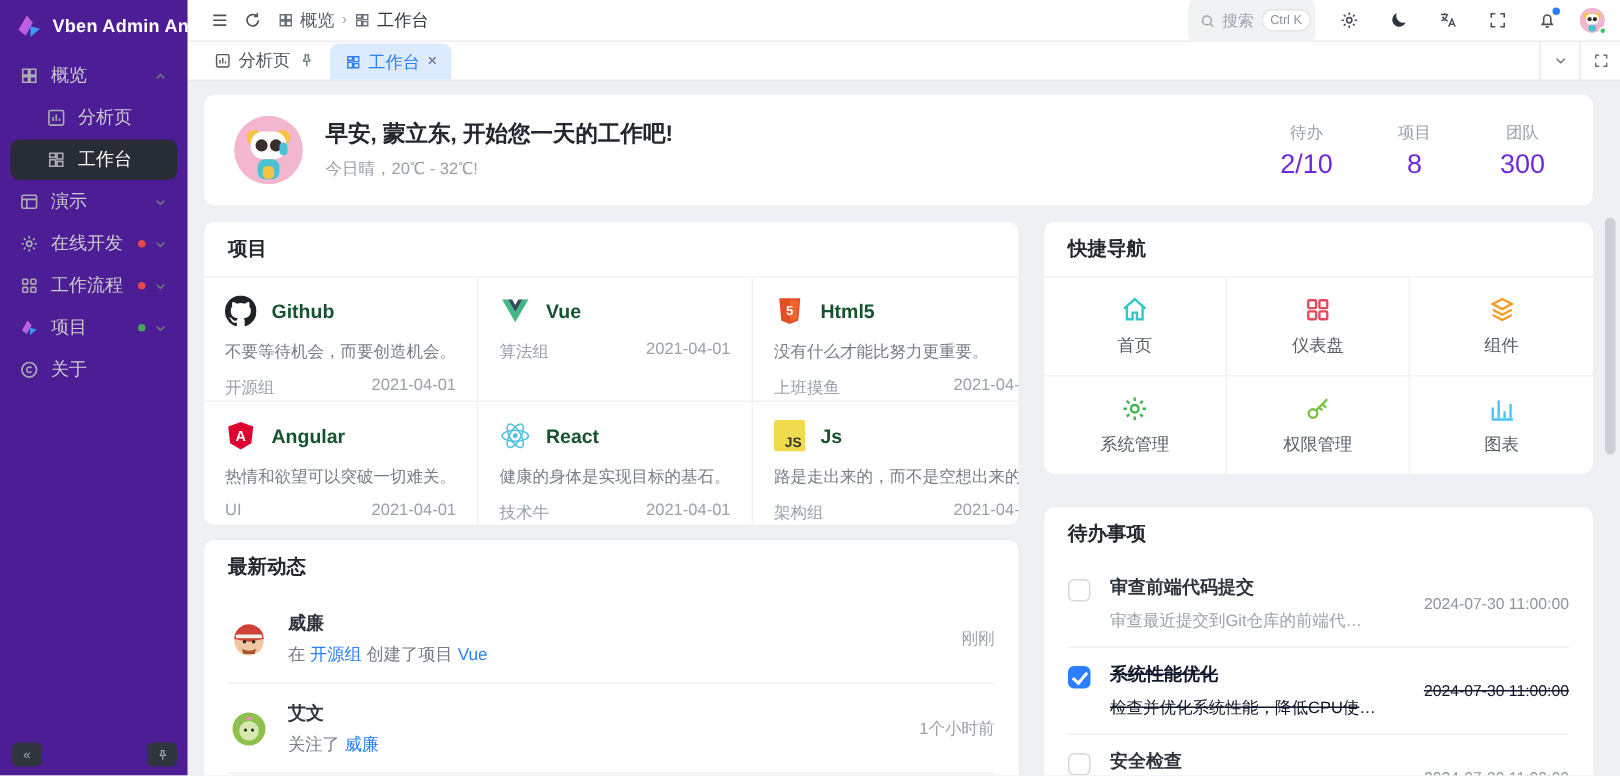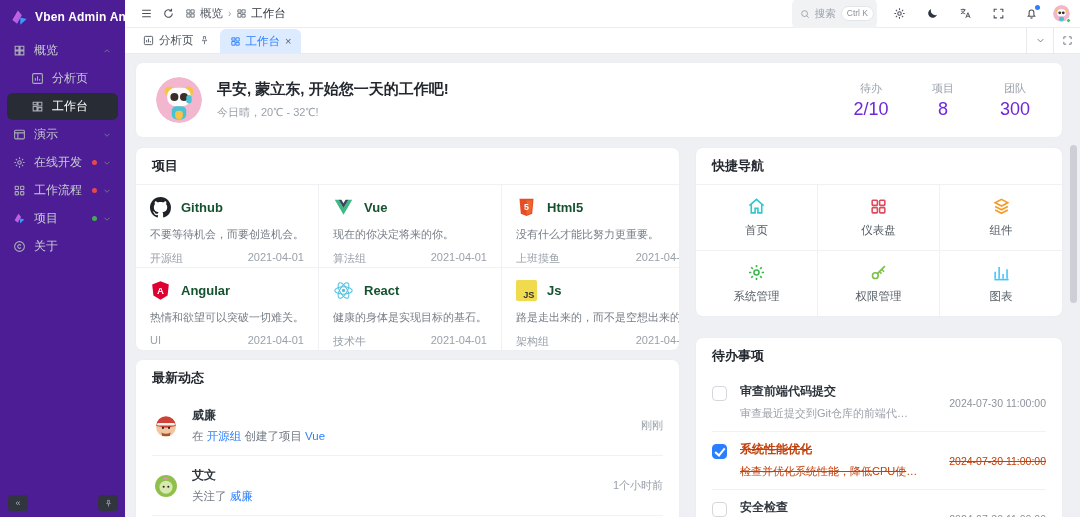--- a/index.html
+++ b/index.html
@@ -101,21 +101,21 @@
 
   .tlist { padding:0 16px; }
   .titem { display:flex; padding:9px 0 10px; border-bottom:1px solid #f0f1f4; position:relative; }
   .cb { width:15px; height:15px; border:1px solid #d4d7dc; border-radius:4px; background:#fff; margin-top:3px; flex:0 0 auto; position:relative; cursor:pointer; }
   .cb.checked { background:#2b7fff; border-color:#2b7fff; }
   .cb.checked::after { content:""; position:absolute; left:4px; top:1px; width:4px; height:8px; border:solid #fff; border-width:0 2px 2px 0; transform:rotate(40deg); }
   .tbody { margin-left:13px; flex:1; min-width:0; padding-right:128px; }
   .ttitle { font-size:12px; font-weight:600; color:#2e353d; }
   .tdesc { margin-top:6px; font-size:11px; color:#9aa1aa; white-space:nowrap; overflow:hidden; text-overflow:ellipsis; }
   .ttime { position:absolute; right:0; top:23px; font-size:10.5px; color:#8d939c; }
-  .titem.done .ttitle, .titem.done .tdesc, .titem.done .ttime { text-decoration:line-through; color:#c2410c; }
+  .titem.done .ttitle, .titem.done .tdesc, .titem.done .ttime { text-decoration:line-through; color:#0f172a; }
 
   .scroll-thumb { position:absolute; right:3px; top:145px; width:7px; height:158px; border-radius:4px; background:#ccd0d6; z-index:9; cursor:pointer; }
 </style>
 </head>
 <body>
 
 <div class="app">
 
   <aside class="sidebar">
     <div class="logo">
@@ -443,21 +443,20 @@
             </div>
 
             <div class="pcell">
               <div class="pc-head">
                 <svg viewBox="0 0 24 24">
                     <path d="M2 3h4.4L12 12.6 17.6 3H22L12 20.4 2 3z" fill="#41b883"></path>
                     <path d="M6.4 3h3.2L12 7.2 14.4 3h3.2L12 12.6 6.4 3z" fill="#35495e"></path>
                   </svg>
                 <span class="pc-name">Vue</span>
               </div>
-              <div class="pc-desc">现在的你决定将来的你。</div>
               <div class="pc-foot">
                   <span>算法组</span>
                   <span>2021-04-01</span>
                 </div>
             </div>
 
             <div class="pcell">
               <div class="pc-head">
                 <svg viewBox="0 0 24 24">
                     <path d="M4 2h16l-1.5 17L12 21.8 5.5 19 4 2z" fill="#e44d26"></path>

